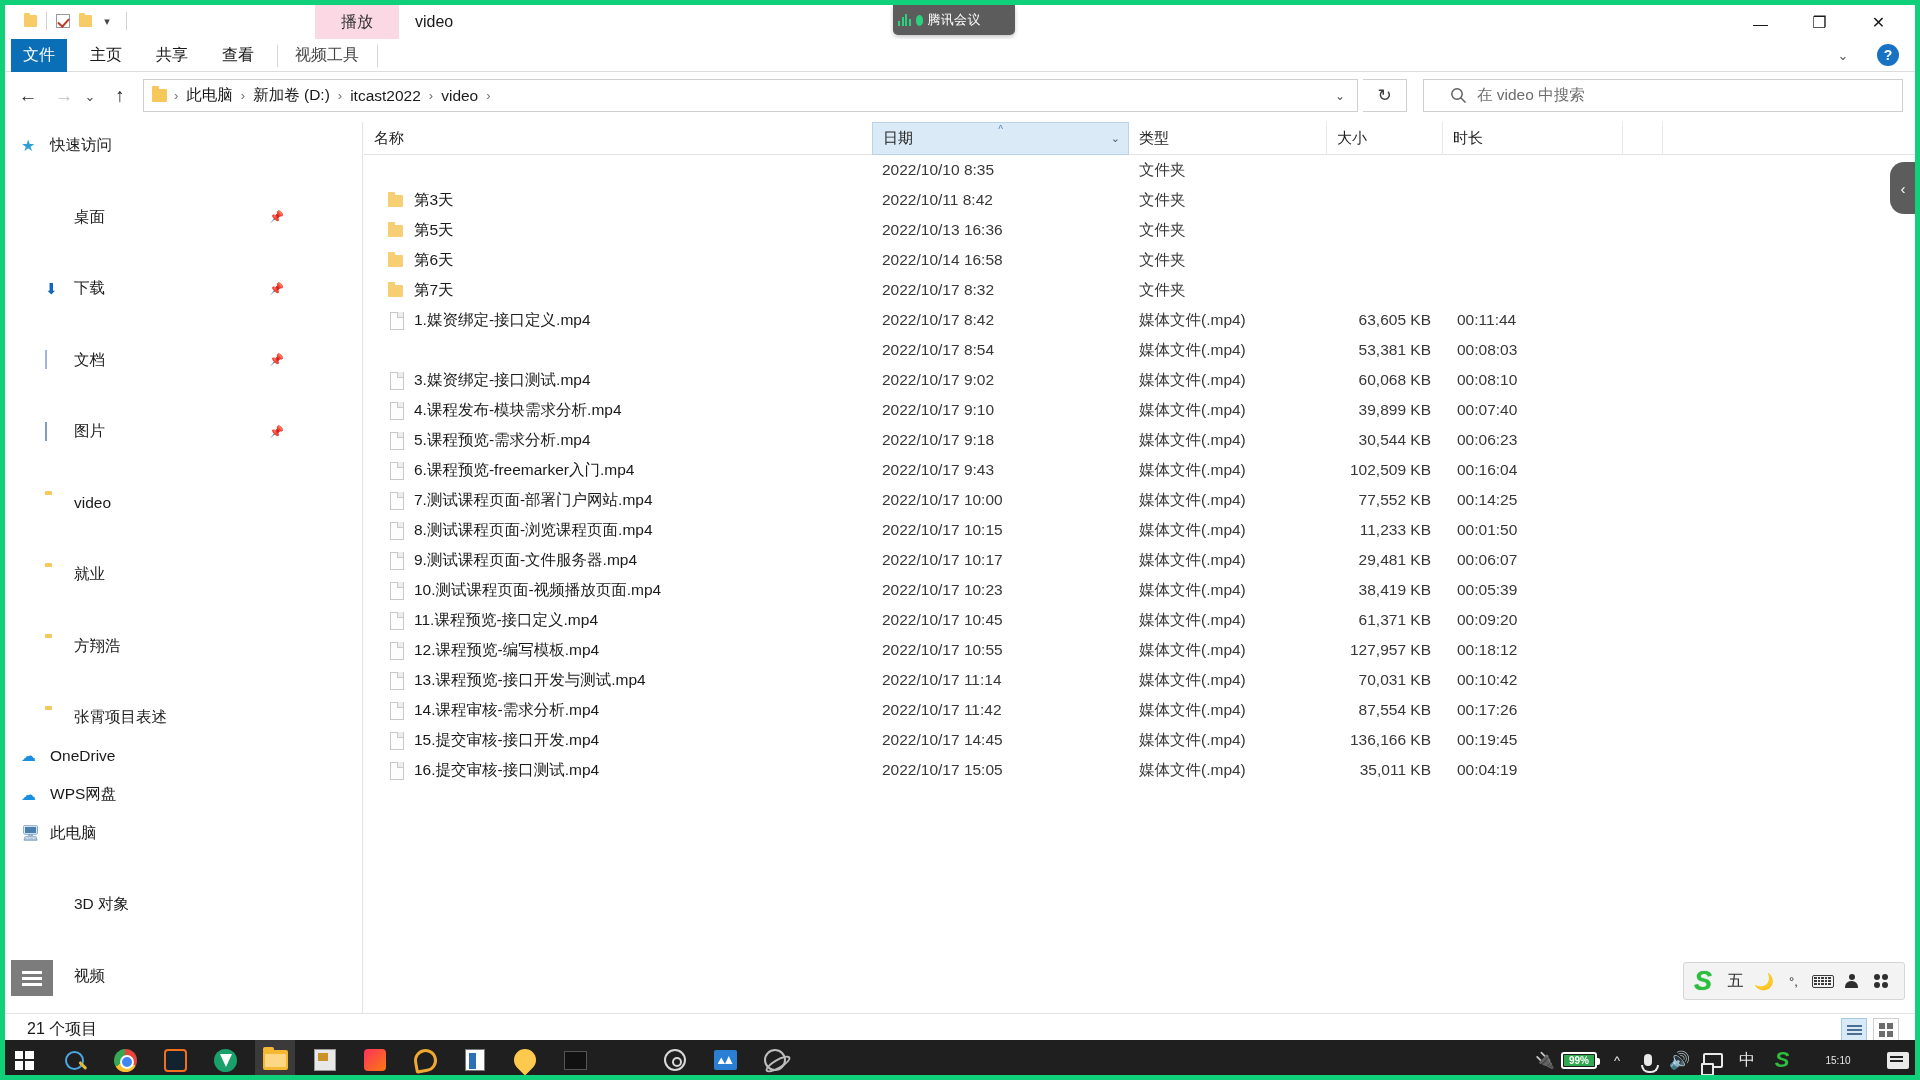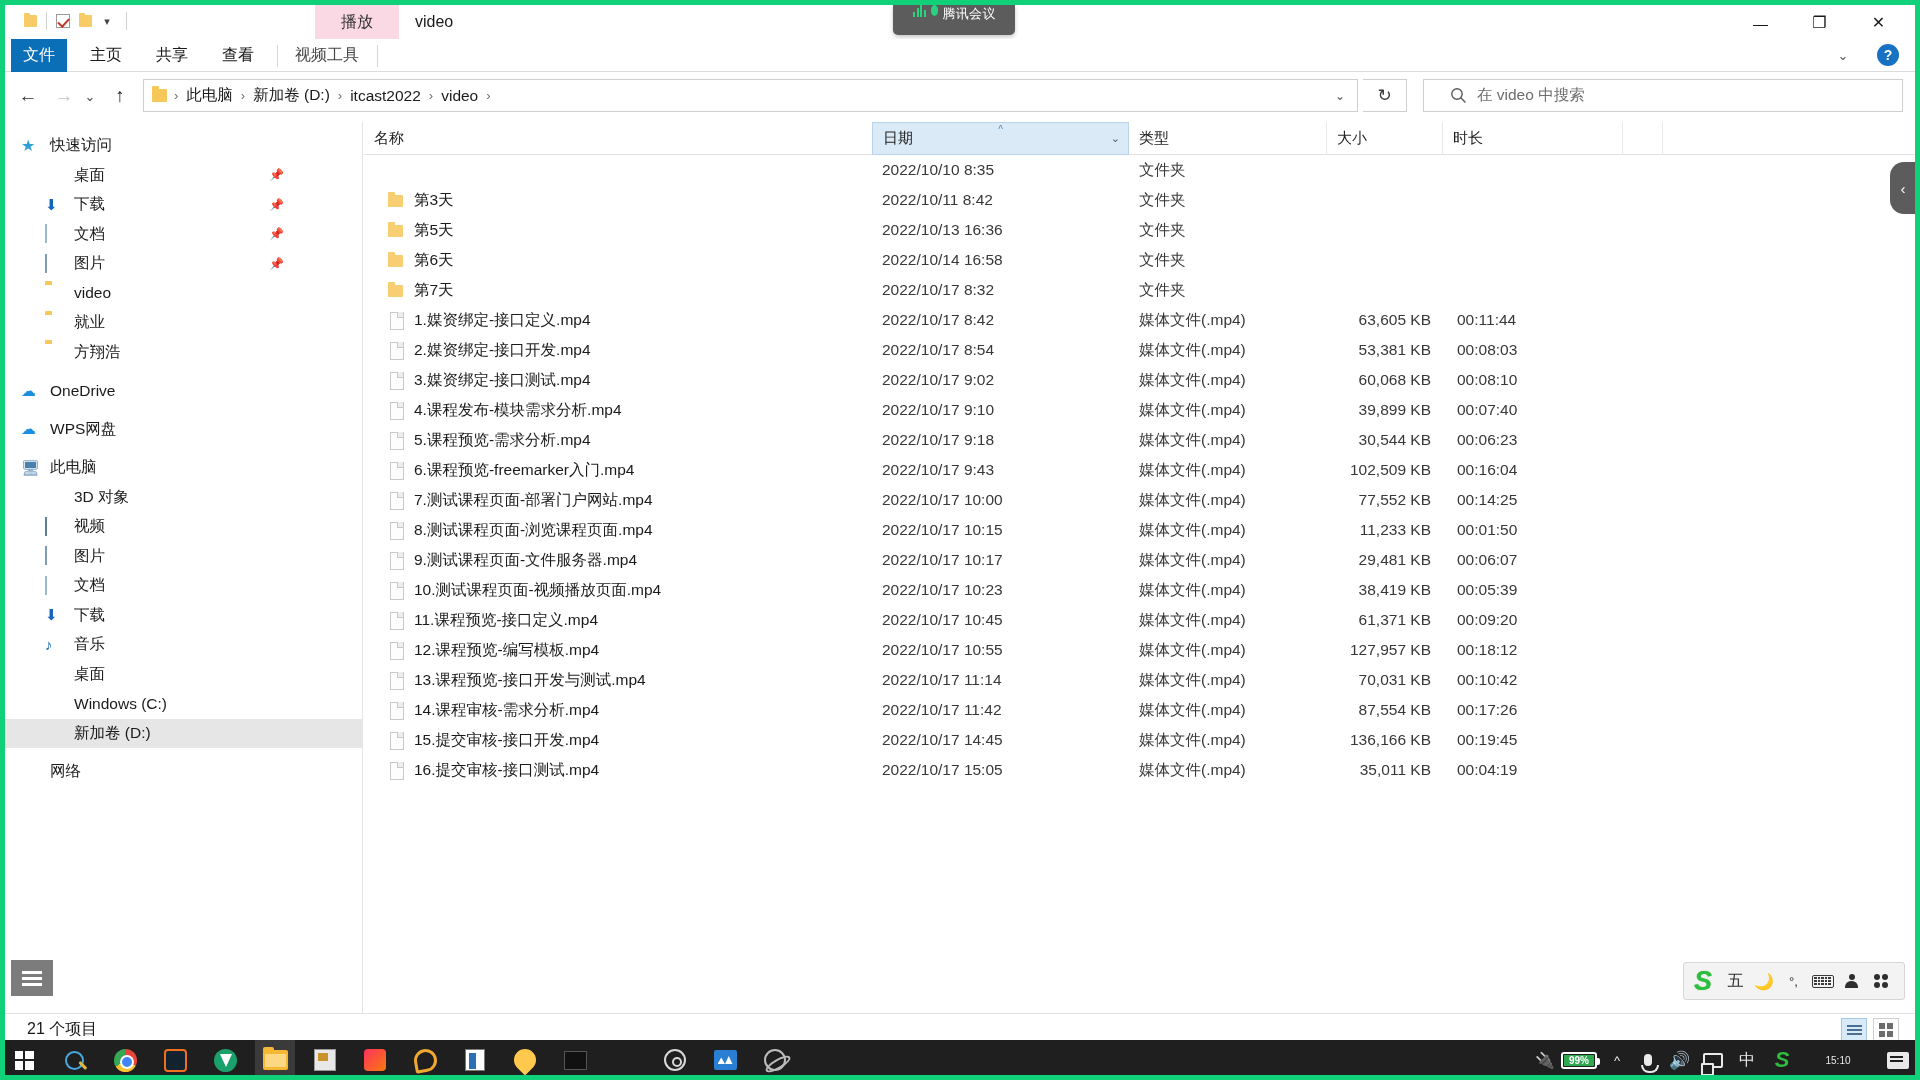--- a/index.html
+++ b/index.html
@@ -33,21 +33,21 @@
     position:absolute; left:310px; top:0; width:84px; height:34px;
     background:#fbd9e4; color:#333; font-size:16px;
     display:flex; align-items:center; justify-content:center;
   }
   #win-title{ position:absolute; left:410px; top:0; height:34px; display:flex;align-items:center; font-size:16px; color:#1a1a1a;}
 
   
   #tencent-pill{
     position:absolute; left:888px; top:0px; width:122px; height:30px;
     background:#5c5c5c; border-radius:0 0 5px 5px;
-    display:flex; gap:5px; padding-left:20px;
+    display:flex; align-items:center; gap:5px; padding-left:5px;
     box-shadow:0 2px 4px rgba(0,0,0,.22);
   }
   #tencent-pill .bars{ display:flex; align-items:flex-end; gap:1.5px; height:12px; }
   #tencent-pill .bars i{ display:block;width:2px;background:#2ad17e; }
   #tencent-pill .bars i:nth-child(1){height:5px} #tencent-pill .bars i:nth-child(2){height:9px}
   #tencent-pill .bars i:nth-child(3){height:12px} #tencent-pill .bars i:nth-child(4){height:7px}
   #tencent-pill .dot{ width:7px;height:11px;background:#2ad17e;border-radius:50%/45%; }
   #tencent-pill span{ color:#fff; font-size:13px; letter-spacing:.3px;}
 
   .wbtn{ position:absolute; top:0; width:59px; height:36px; display:flex;align-items:center;justify-content:center; }
@@ -86,21 +86,21 @@
   #btn-refresh{ position:absolute; left:1358px; top:7px; width:44px;height:33px;border:1px solid #cfcfcf;border-left:none;background:#fff;display:flex;align-items:center;justify-content:center;color:#3a3a3a;font-size:17px;}
   #searchbox{
     position:absolute; left:1418px; top:7px; width:480px; height:33px;
     border:1px solid #cfcfcf; background:#fff; display:flex;align-items:center; padding-left:26px; gap:10px;
   }
   #search-placeholder{ color:#6d6d6d; font-size:15.5px; }
 
   
   #navpane{ position:absolute; left:0; top:117px; width:358px; height:891px; background:#fff; border-right:1px solid #e4e4e4; overflow:hidden;}
   .nav-item{ position:relative; height:29.5px; display:flex; align-items:center; padding-left:16px; font-size:15.5px; color:#1a1a1a; white-space:nowrap;}
-  .nav-item.lvl1{ padding-left:40px; }
+  .nav-item.lvl1{ padding-left:40px;margin-top:42px; }
   .nav-item.sel{ background:#e6e6e6; }
   .nav-item .ni{ width:20px; height:18px; margin-right:9px; flex:0 0 20px; position:relative;}
   .nav-item .pin{ position:absolute; right:78px; color:#7b7b7b; font-size:12px; }
   .nav-gap{ height:9px; }
 
   .ic-star{ color:#2e9fd6; font-size:16px; line-height:18px; }
   .ic-desktop{ width:18px;height:13px;background:linear-gradient(#2f8fe0,#1565c0);border-radius:2px;margin-top:3px;}
   .ic-down{ color:#1565c0; font-size:15px; line-height:18px;}
   .ic-doc{ width:14px;height:17px;background:#fff;border:1px solid #9db7d4;margin-top:1px;position:relative;}
   .ic-doc:after{content:"";position:absolute;left:2px;top:2px;right:2px;height:3px;background:#6b9fd4;}
@@ -371,20 +371,24 @@
       <span>video</span>
     </div>
     <div class="nav-item lvl1">
       <span class="ni"><span class="ic-folder"></span></span>
       <span>就业</span>
     </div>
     <div class="nav-item lvl1">
       <span class="ni"><span class="ic-folder"></span></span>
       <span>方翔浩</span>
     </div>
+    <div class="nav-item lvl1">
+      <span class="ni"><span class="ic-folder"></span></span>
+      <span>张霄项目表述</span>
+    </div>
 
     <div class="nav-gap"></div>
     <div class="nav-item">
       <span class="ni"><span class="ic-cloud">☁</span></span>
       <span>OneDrive</span>
     </div>
 
     <div class="nav-gap"></div>
     <div class="nav-item">
       <span class="ni"><span class="ic-cloud">☁</span></span>
@@ -522,24 +526,20 @@
           <div class="c-name">
             <span class="fico file"></span>
             <span>1.媒资绑定-接口定义.mp4</span>
           </div>
           <div class="c-date">2022/10/17 8:42</div>
           <div class="c-type">媒体文件(.mp4)</div>
           <div class="c-size">63,605 KB</div>
           <div class="c-dur">00:11:44</div>
         </div>
         <div class="row">
-          <div class="c-name">
-            <span class="fico file"></span>
-            <span>2.媒资绑定-接口开发.mp4</span>
-          </div>
           <div class="c-date">2022/10/17 8:54</div>
           <div class="c-type">媒体文件(.mp4)</div>
           <div class="c-size">53,381 KB</div>
           <div class="c-dur">00:08:03</div>
         </div>
         <div class="row">
           <div class="c-name">
             <span class="fico file"></span>
             <span>3.媒资绑定-接口测试.mp4</span>
           </div>

